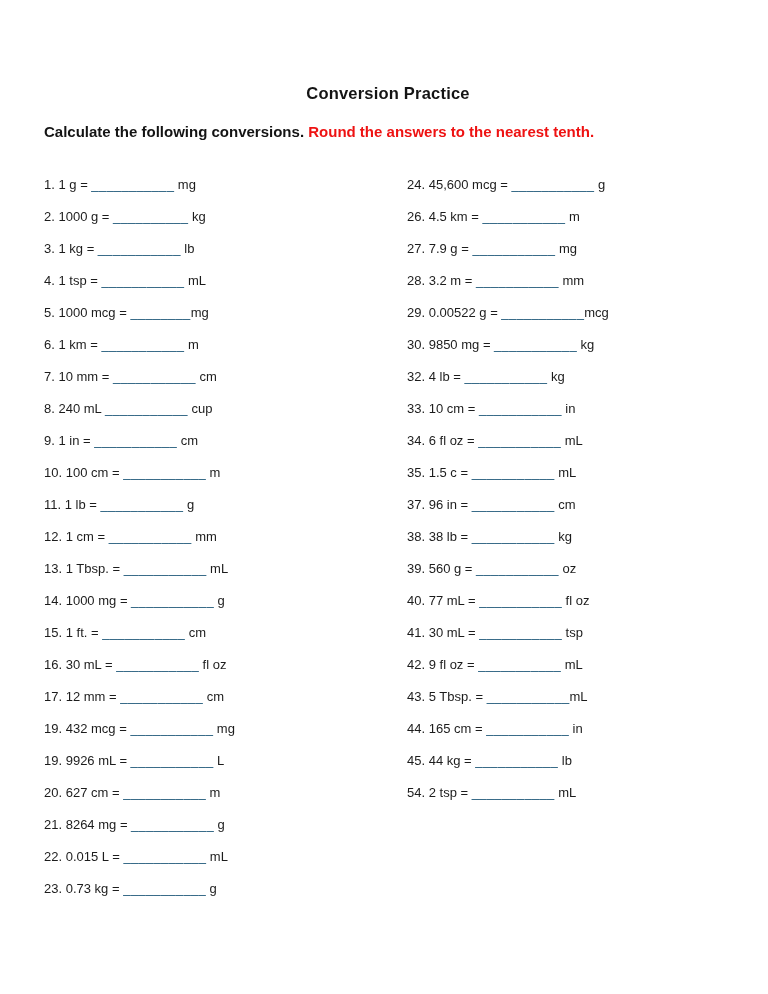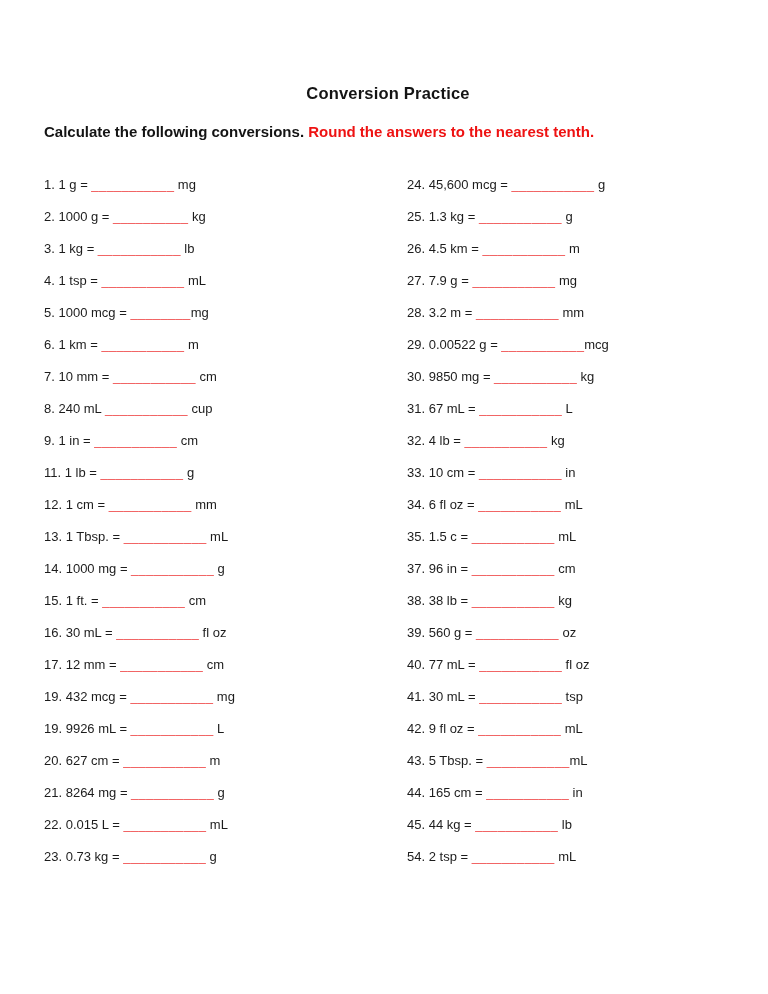--- a/index.html
+++ b/index.html
@@ -49,64 +49,63 @@
     flex: 1 1 auto;
   }
   .problem-row {
     height: 32px;
     font-size: 13px;
     line-height: 18px;
     white-space: pre;
     color: #1c1c1c;
   }
   .problem-row .blank {
-    color: #ef4444;
+    color: #0c4a6e;
     letter-spacing: 0.3px;
   }
 </style>
 </head>
 <body>
 
 <div class="page">
   <h1 class="title">Conversion Practice</h1>
   <p class="instructions"><span>Calculate the following conversions. </span><span class="note">Round the answers to the nearest tenth.</span></p>
   <div class="columns">
     <div class="col-left" id="col-left">
         <div class="problem-row"><span>1. 1 g = </span><span class="blank">___________</span><span> mg</span></div>
         <div class="problem-row"><span>2. 1000 g = </span><span class="blank">__________</span><span> kg</span></div>
         <div class="problem-row"><span>3. 1 kg = </span><span class="blank">___________</span><span> lb</span></div>
         <div class="problem-row"><span>4. 1 tsp = </span><span class="blank">___________</span><span> mL</span></div>
         <div class="problem-row"><span>5. 1000 mcg = </span><span class="blank">________</span><span>mg</span></div>
         <div class="problem-row"><span>6. 1 km = </span><span class="blank">___________</span><span> m</span></div>
         <div class="problem-row"><span>7. 10 mm = </span><span class="blank">___________</span><span> cm</span></div>
         <div class="problem-row"><span>8. 240 mL </span><span class="blank">___________</span><span> cup</span></div>
         <div class="problem-row"><span>9. 1 in = </span><span class="blank">___________</span><span> cm</span></div>
+        <div class="problem-row"><span>10. 100 cm = </span><span class="blank">___________</span><span> m</span></div>
         <div class="problem-row"><span>11. 1 lb = </span><span class="blank">___________</span><span> g</span></div>
         <div class="problem-row"><span>12. 1 cm = </span><span class="blank">___________</span><span> mm</span></div>
         <div class="problem-row"><span>13. 1 Tbsp. = </span><span class="blank">___________</span><span> mL</span></div>
         <div class="problem-row"><span>14. 1000 mg = </span><span class="blank">___________</span><span> g</span></div>
         <div class="problem-row"><span>15. 1 ft. = </span><span class="blank">___________</span><span> cm</span></div>
         <div class="problem-row"><span>16. 30 mL = </span><span class="blank">___________</span><span> fl oz</span></div>
         <div class="problem-row"><span>17. 12 mm = </span><span class="blank">___________</span><span> cm</span></div>
         <div class="problem-row"><span>19. 432 mcg = </span><span class="blank">___________</span><span> mg</span></div>
         <div class="problem-row"><span>19. 9926 mL = </span><span class="blank">___________</span><span> L</span></div>
         <div class="problem-row"><span>20. 627 cm = </span><span class="blank">___________</span><span> m</span></div>
         <div class="problem-row"><span>21. 8264 mg = </span><span class="blank">___________</span><span> g</span></div>
         <div class="problem-row"><span>22. 0.015 L = </span><span class="blank">___________</span><span> mL</span></div>
         <div class="problem-row"><span>23. 0.73 kg = </span><span class="blank">___________</span><span> g</span></div>
       </div>
     <div class="col-right" id="col-right">
         <div class="problem-row"><span>24. 45,600 mcg = </span><span class="blank">___________</span><span> g</span></div>
-        <div class="problem-row"><span>25. 1.3 kg = </span><span class="blank">___________</span><span> g</span></div>
         <div class="problem-row"><span>26. 4.5 km = </span><span class="blank">___________</span><span> m</span></div>
         <div class="problem-row"><span>27. 7.9 g = </span><span class="blank">___________</span><span> mg</span></div>
         <div class="problem-row"><span>28. 3.2 m = </span><span class="blank">___________</span><span> mm</span></div>
         <div class="problem-row"><span>29. 0.00522 g = </span><span class="blank">___________</span><span>mcg</span></div>
         <div class="problem-row"><span>30. 9850 mg = </span><span class="blank">___________</span><span> kg</span></div>
-        <div class="problem-row"><span>31. 67 mL = </span><span class="blank">___________</span><span> L</span></div>
         <div class="problem-row"><span>32. 4 lb = </span><span class="blank">___________</span><span> kg</span></div>
         <div class="problem-row"><span>33. 10 cm = </span><span class="blank">___________</span><span> in</span></div>
         <div class="problem-row"><span>34. 6 fl oz = </span><span class="blank">___________</span><span> mL</span></div>
         <div class="problem-row"><span>35. 1.5 c = </span><span class="blank">___________</span><span> mL</span></div>
         <div class="problem-row"><span>37. 96 in = </span><span class="blank">___________</span><span> cm</span></div>
         <div class="problem-row"><span>38. 38 lb = </span><span class="blank">___________</span><span> kg</span></div>
         <div class="problem-row"><span>39. 560 g = </span><span class="blank">___________</span><span> oz</span></div>
         <div class="problem-row"><span>40. 77 mL = </span><span class="blank">___________</span><span> fl oz</span></div>
         <div class="problem-row"><span>41. 30 mL = </span><span class="blank">___________</span><span> tsp</span></div>
         <div class="problem-row"><span>42. 9 fl oz = </span><span class="blank">___________</span><span> mL</span></div>

